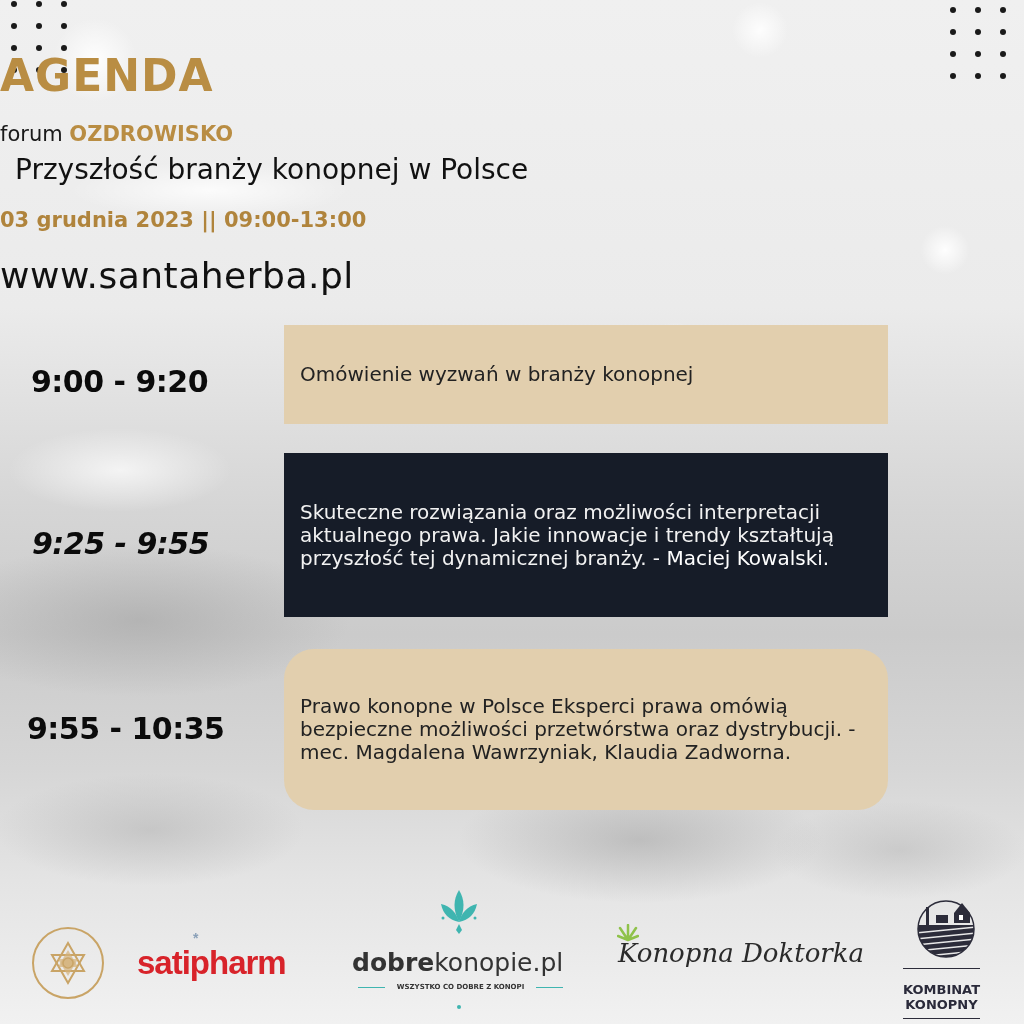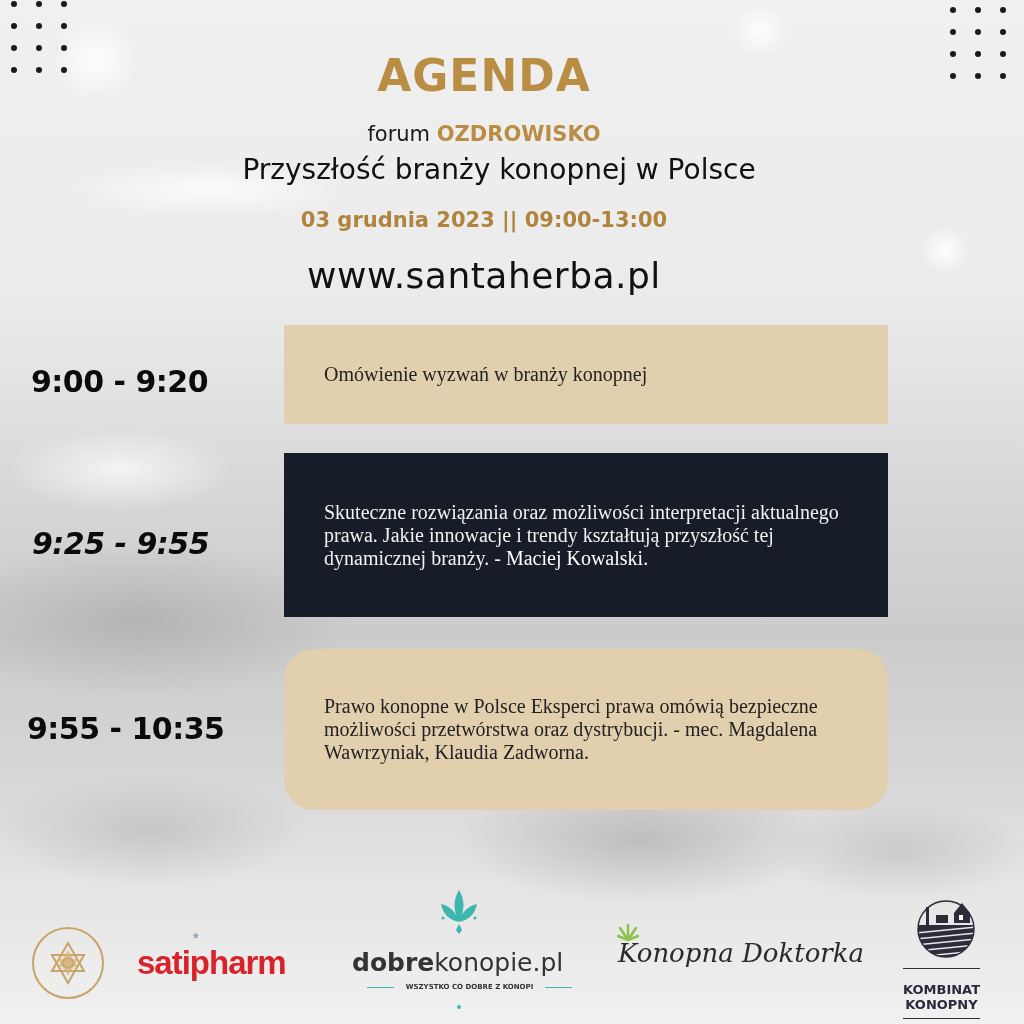--- a/index.html
+++ b/index.html
@@ -14,40 +14,40 @@
       radial-gradient(ellipse 200px 40px at 210px 190px, rgba(255,255,255,0.8), rgba(255,255,255,0) 70%),
       radial-gradient(ellipse 300px 110px at 140px 620px, rgba(160,160,160,0.55), rgba(160,160,160,0) 70%),
       radial-gradient(ellipse 260px 90px at 640px 840px, rgba(150,150,150,0.45), rgba(150,150,150,0) 70%),
       radial-gradient(ellipse 220px 80px at 150px 830px, rgba(170,170,170,0.45), rgba(170,170,170,0) 70%),
       radial-gradient(ellipse 180px 70px at 900px 850px, rgba(170,170,170,0.4), rgba(170,170,170,0) 70%),
       radial-gradient(ellipse 160px 60px at 120px 470px, rgba(255,255,255,0.7), rgba(255,255,255,0) 70%),
       linear-gradient(180deg, #f0f0f0 0%, #ebebeb 30%, #d5d5d5 50%, #cbcbcb 62%, #d6d6d6 75%, #e4e4e4 86%, #f1f1f1 100%);
   }
   .dots { position:absolute; display:grid; grid-template-columns:repeat(3, 6px); column-gap:19px; row-gap:16px; }
   .dots span { width:6px; height:6px; border-radius:50%; background:#1a1a1a; display:block; }
-  .center { position:absolute; left:0; width:968px; text-align:center; }
+  .center { position:absolute; left:0; width:968px; }
   .title { top:50px; font-family:"DejaVu Sans", sans-serif; font-weight:bold; font-size:44px; color:#b98d43; letter-spacing:1px; }
   .forum { top:122px; font-size:21px; color:#1a1a1a; }
   .forum b { color:#b98d43; }
   .subtitle { top:153px; font-size:28px; color:#111;padding-left:15px; }
   .date { top:208px; font-size:21px; font-weight:bold; color:#b0843c; }
   .url { top:255px; font-size:36px; color:#111; letter-spacing:0.5px; }
   .time { position:absolute; font-weight:bold; font-size:30px; color:#0b0b0b; white-space:nowrap; letter-spacing:-0.5px; }
-  .box { position:absolute; left:284px; width:604px; box-sizing:border-box; padding-left:40px; padding-right:30px;
-    display:flex; align-items:center; font-size:20px; line-height:23px;font-family:Liberation Serif, serif; }
+  .box { position:absolute; left:284px; width:604px; box-sizing:border-box; padding-left:16px; padding-right:30px;
+    display:flex; align-items:center; font-size:20px; line-height:23px; }
   .box.beige { background:#e2cfae; color:#222; }
   .box.navy { background:#161c28; color:#f2f2f2; }
   .box .hl { font-weight:500; }
   .box.navy .hl { color:#ffffff; }
   .logo { position:absolute; }
   .satipharm { left:137px; top:944px; font-family:"Liberation Sans", sans-serif; font-weight:bold; font-size:33px; color:#d8232a; letter-spacing:-1px; }
   .satipharm .star { position:absolute; left:56px; top:-14px; font-size:14px; color:#8aa0b8; }
   .dk-name { left:352px; top:948px; font-size:25px; color:#333; }
   .dk-name b { font-weight:bold; }
-  .dk-tag { left:367px; top:983px; width:205px; font-size:7px; font-weight:bold; color:#333; text-align:center; display:flex; align-items:center; gap:12px; }
+  .dk-tag { left:358px; top:983px; width:205px; font-size:7px; font-weight:bold; color:#333; text-align:center; display:flex; align-items:center; gap:12px; }
   .dk-tag .line { flex:1; height:1px; background:#3fb5b0; }
   .kd { left:618px; top:938px; font-family:"DejaVu Serif", serif; font-style:italic; font-size:26px; color:#2a2a2a; }
   .kk { left:903px; top:968px; font-weight:bold; font-size:13px; line-height:15px; color:#2a2a3a; text-align:center; }
 </style>
 </head>
 <body>
 
 <div class="bg"></div>
 
 <div class="dots" style="left:11px; top:1px;">

